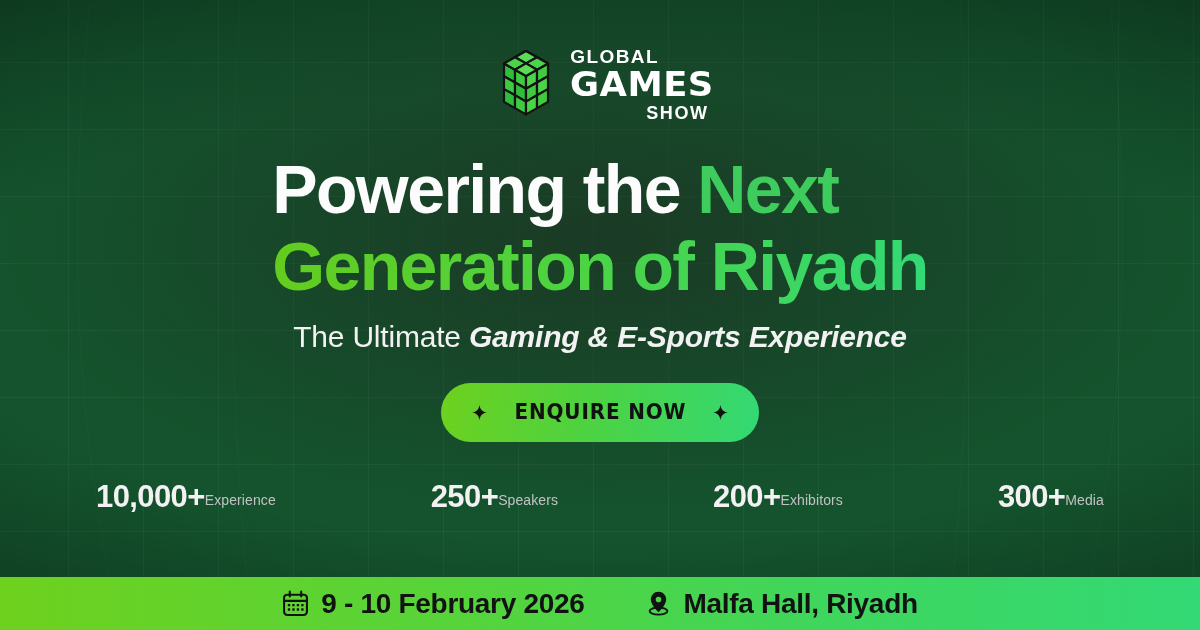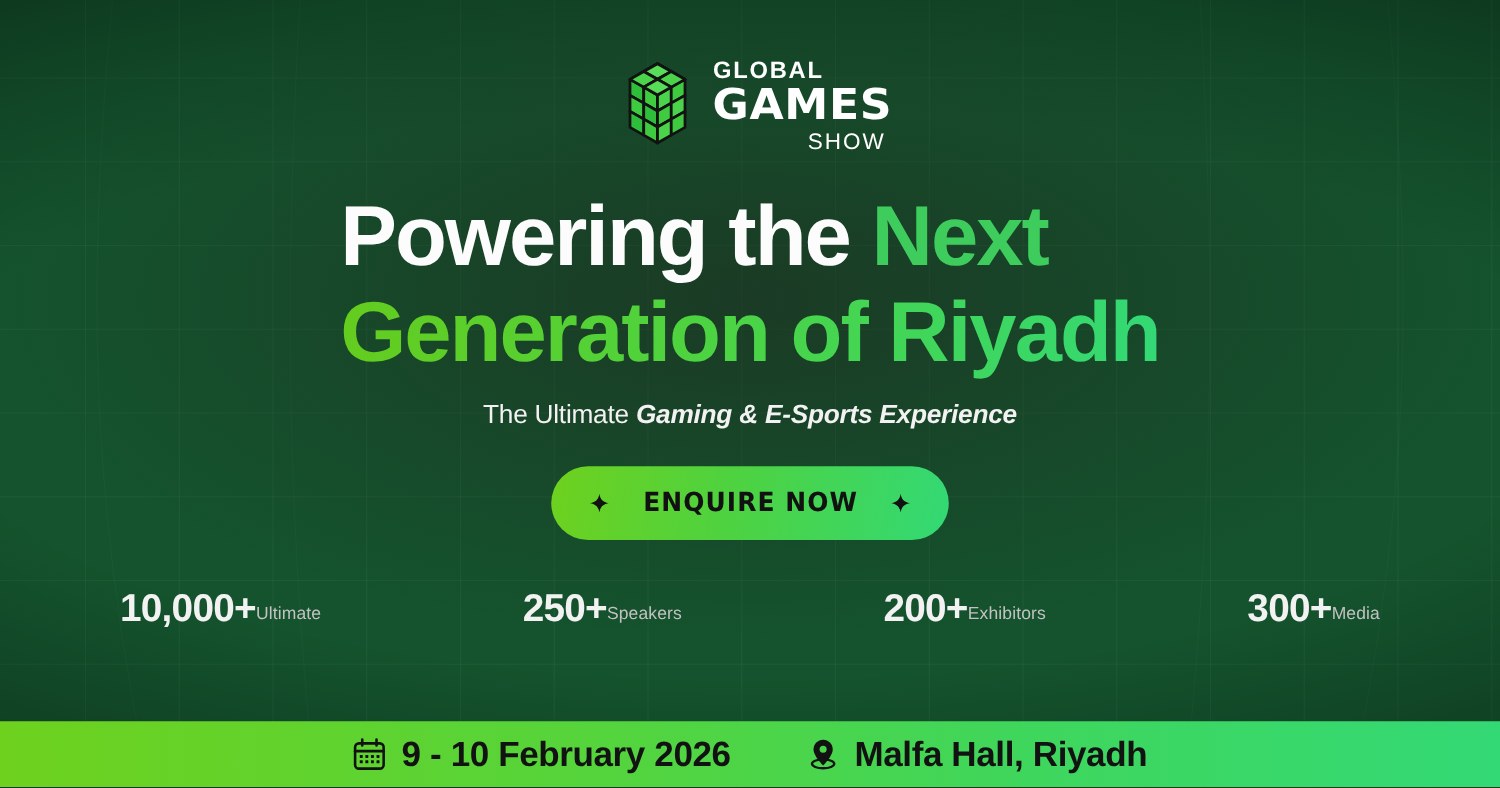--- a/index.html
+++ b/index.html
@@ -59,21 +59,21 @@
     color:#fff; font-weight:bold; font-size:19px;
     letter-spacing:1.4px; font-family:"Liberation Sans", sans-serif;
   }
   #wm-games {
     color:#fff; font-weight:bold; font-size:34px;
     letter-spacing:0.5px; margin-top:1px;
     font-family:"DejaVu Sans", sans-serif;
     transform:scaleX(1.04); transform-origin:left center;
   }
   #wm-show {
-    color:#fff; font-weight:normal; font-size:18px;
+    color:#fff; font-weight:bold; font-size:18px;
     letter-spacing:1.6px; margin-top:3px; align-self:flex-end;
   }
 
   
   #headline {
     margin-top:31px;
     font-weight:bold;
     font-size:68px;
     line-height:1.13;
     letter-spacing:-1.6px;
@@ -83,21 +83,21 @@
   .hl-green { color:#3ecc5c; }
   #hl-line2 {
     background-image:linear-gradient(90deg,#64cc1e 0%,#4ed33f 42%,#33d975 100%);
     -webkit-background-clip:text; background-clip:text;
     color:transparent; -webkit-text-fill-color:transparent;
   }
 
   
   #subtitle {
     margin-top:15px;
-    font-size:21px;
+    font-size:30px;
     color:#f2f2f2;
     letter-spacing:-0.2px;
     white-space:nowrap;
   }
   #sub-plain { font-weight:400; }
   #sub-em { font-weight:bold; font-style:italic; }
 
   
   #cta {
     margin-top:29px;
@@ -217,21 +217,21 @@
       </svg>
       <span id="cta-label">ENQUIRE NOW</span>
       <svg class="spark" viewBox="0 0 20 20">
         <path d="M10 0 C10.9 6.1 13.9 9.1 20 10 C13.9 10.9 10.9 13.9 10 20 C9.1 13.9 6.1 10.9 0 10 C6.1 9.1 9.1 6.1 10 0 Z" fill="#111211"></path>
       </svg>
     </button>
 
     <div id="stats">
       <div class="stat">
         <span class="stat-value">10,000+</span>
-        <span class="stat-label">Ultimate</span>
+        <span class="stat-label">Experience</span>
       </div>
       <div class="stat">
         <span class="stat-value">250+</span>
         <span class="stat-label">Speakers</span>
       </div>
       <div class="stat">
         <span class="stat-value">200+</span>
         <span class="stat-label">Exhibitors</span>
       </div>
       <div class="stat">

